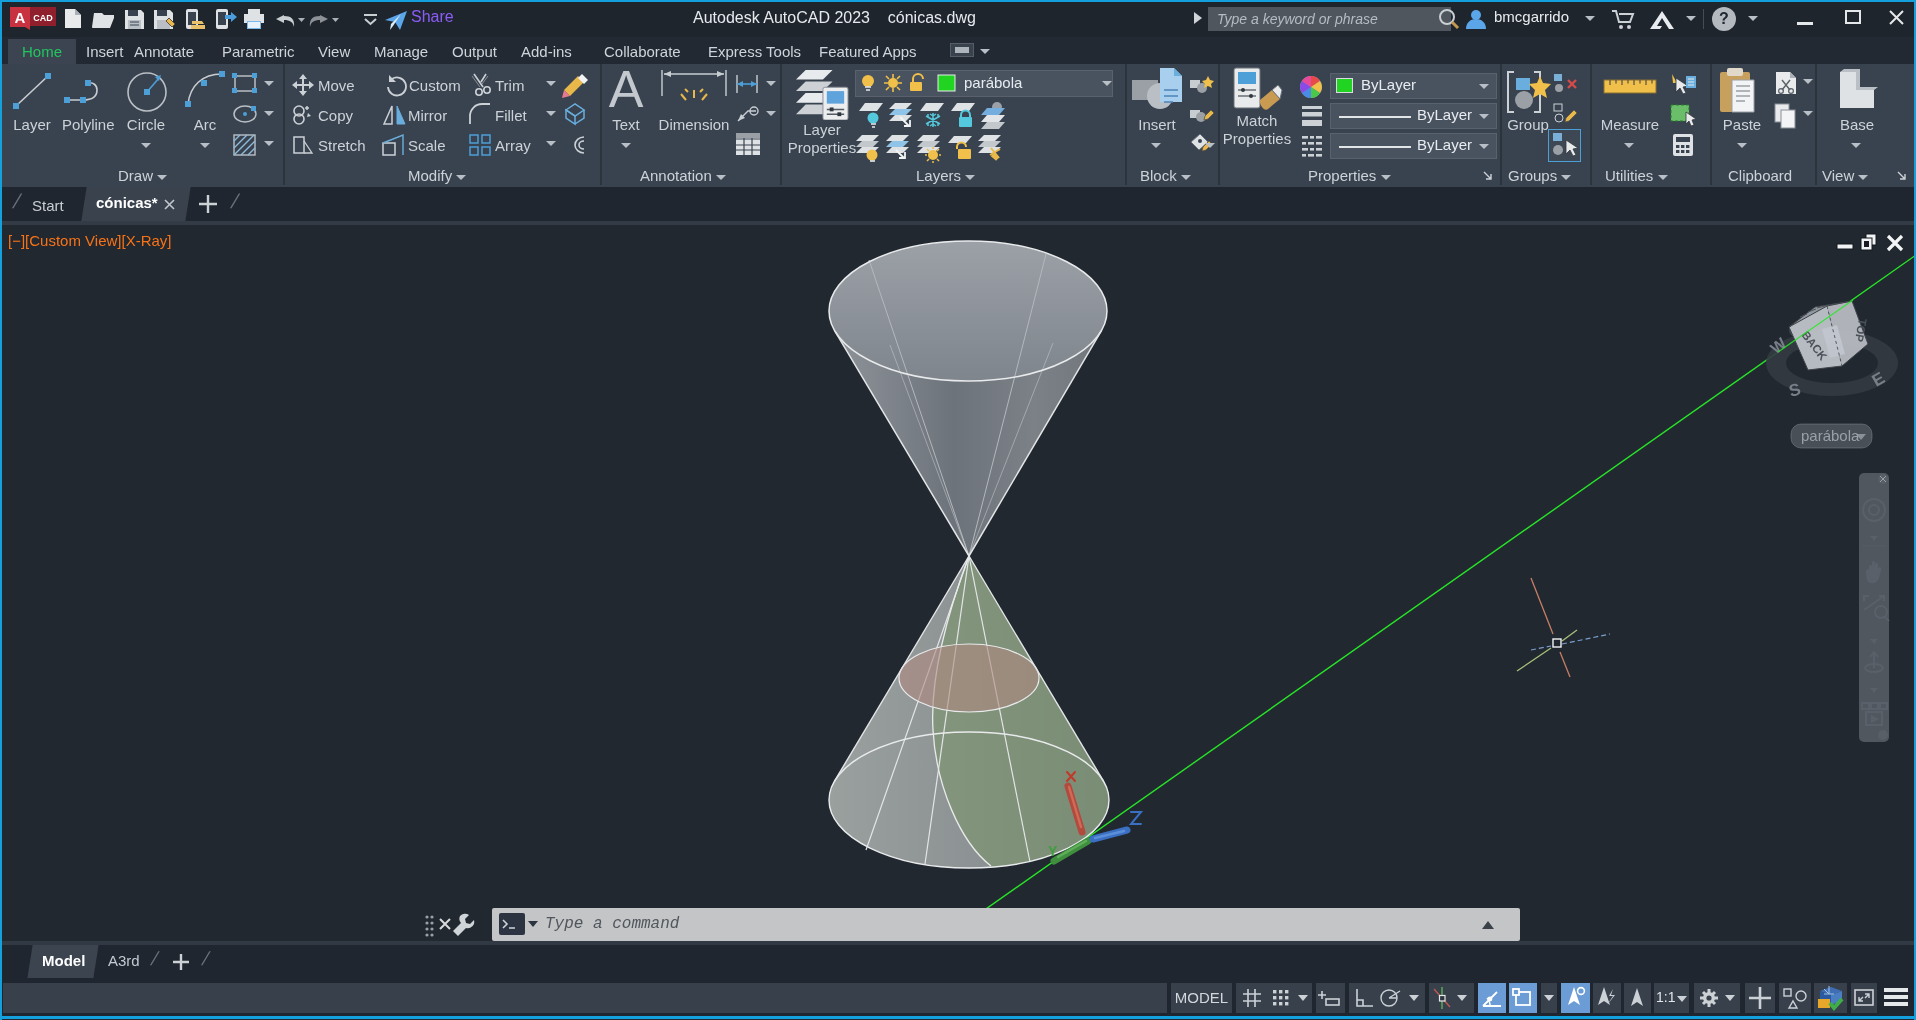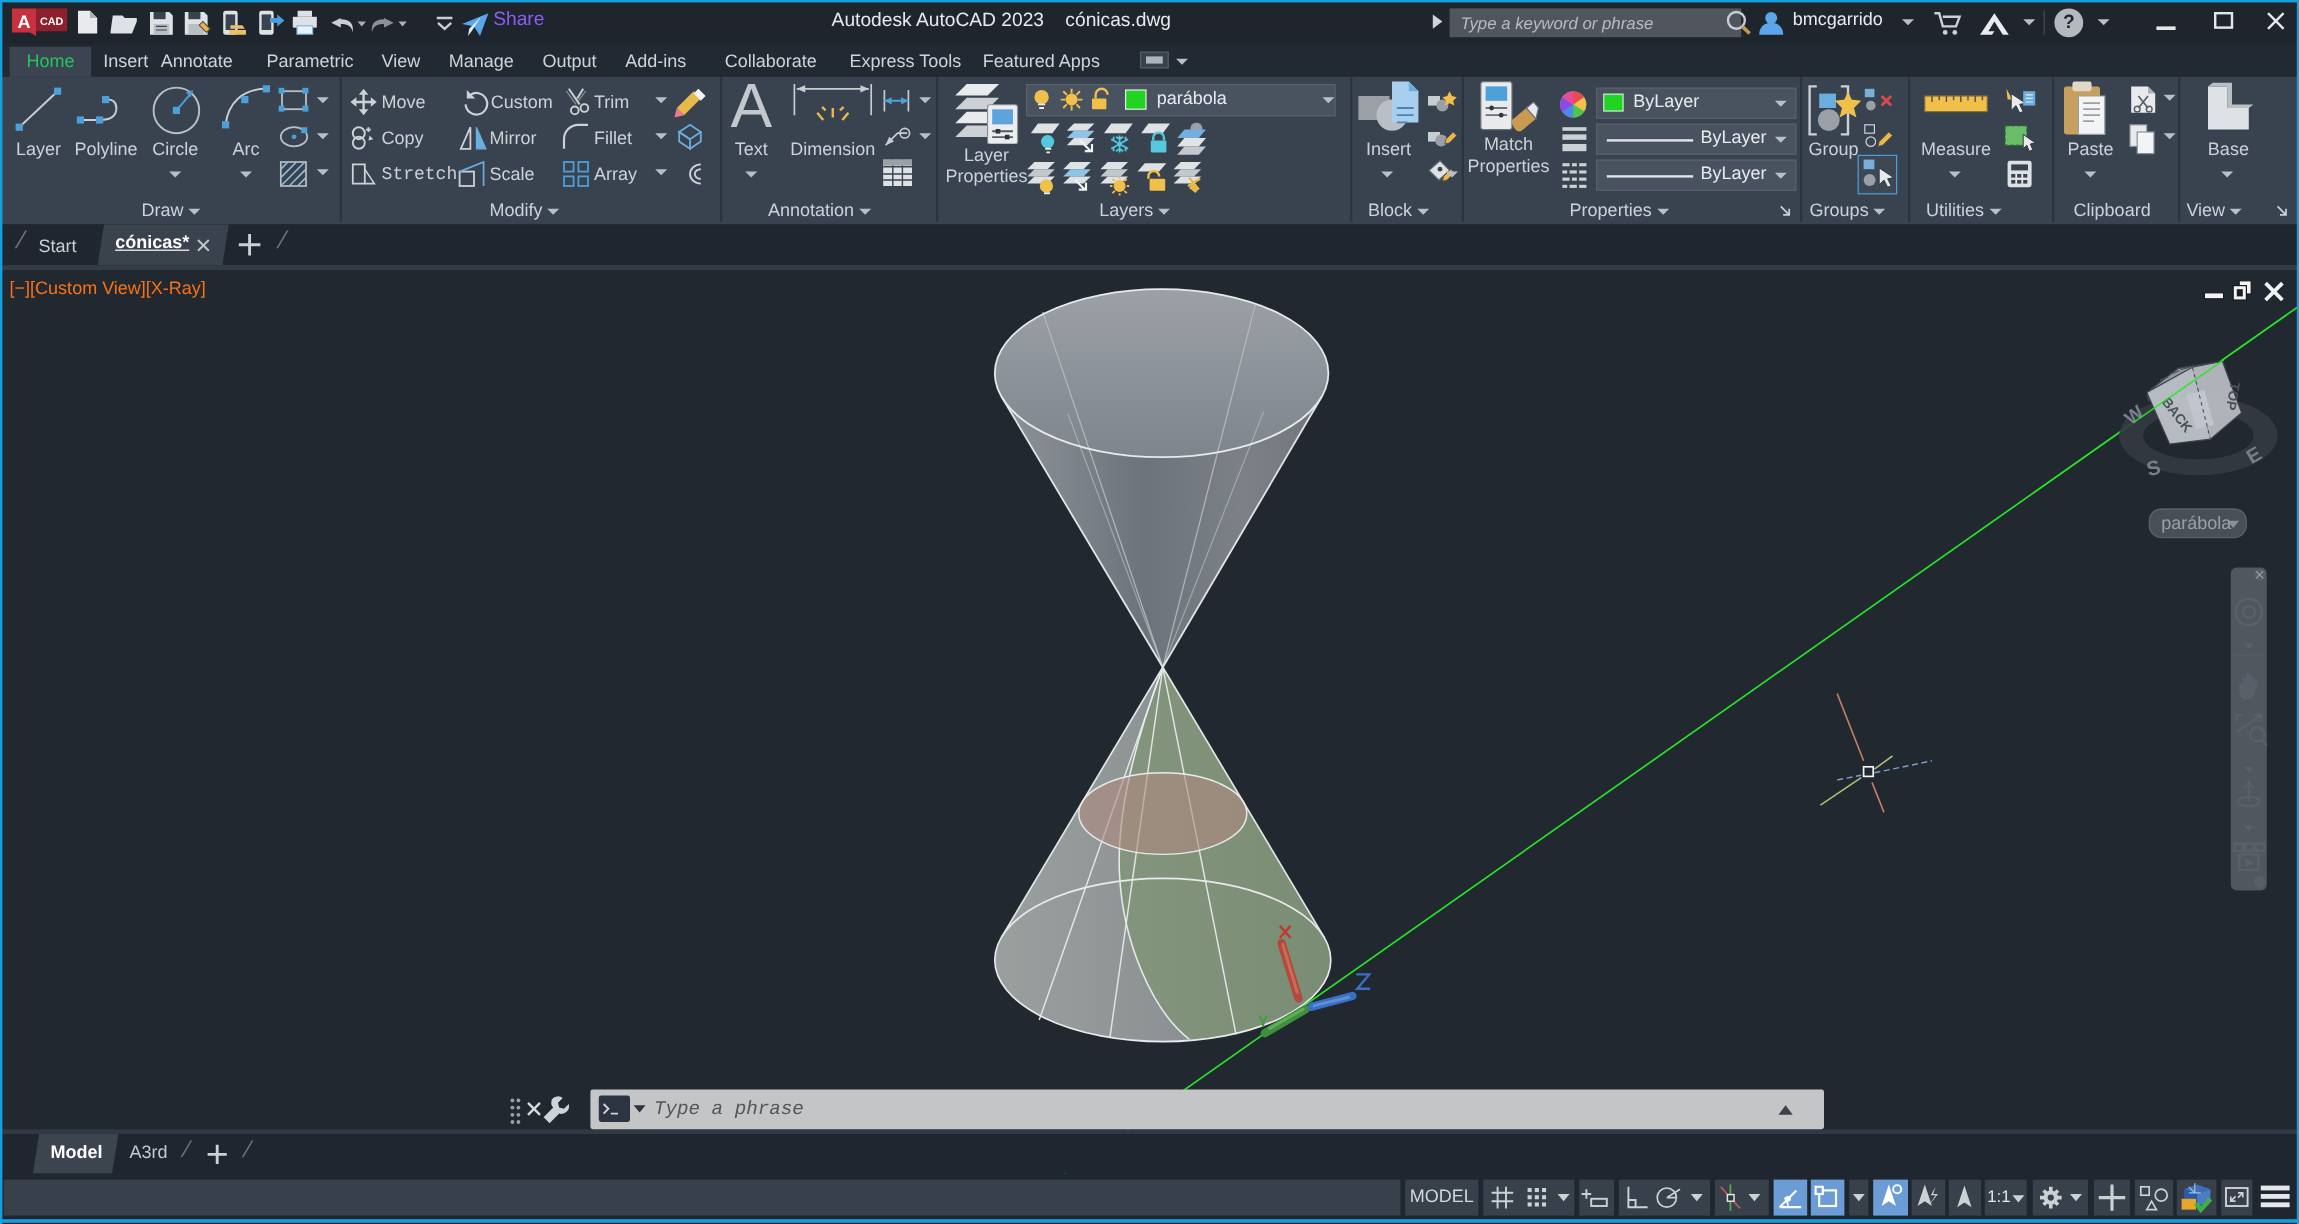--- a/index.html
+++ b/index.html
@@ -288,21 +288,21 @@
     <div class="abs caret" style="left:546px;top:47px;"></div>
     <svg class="abs" style="left:560px;top:36px" width="30" height="28" viewBox="0 0 30 28">
       <path d="M6,10 L15,4 L24,10 L15,16 Z" fill="none" stroke="#6aaede" stroke-width="1.5"></path>
       <path d="M6,10 v8 L15,24 v-8 Z" fill="none" stroke="#6aaede" stroke-width="1.5"></path>
       <path d="M24,10 v8 L15,24" fill="none" stroke="#6aaede" stroke-width="1.5"></path>
     </svg>
     <svg class="abs" style="left:291px;top:69px" width="24" height="24" viewBox="0 0 24 24">
       <path d="M3,4 h10 v16 h-10 Z" fill="none" stroke="#ccd1d6" stroke-width="1.5"></path>
       <path d="M13,8 l8,12 h-8" fill="none" stroke="#ccd1d6" stroke-width="1.3"></path>
     </svg>
-    <div class="icon-label" style="left:318px;top:73px;text-align:left;font-family:Liberation Mono, monospace;">Stretch</div>
+    <div class="icon-label" style="left:318px;top:73px;text-align:left;">Stretch</div>
     <svg class="abs" style="left:381px;top:69px" width="24" height="24" viewBox="0 0 24 24">
       <rect x="2" y="10" width="12" height="12" fill="none" stroke="#ccd1d6" stroke-width="1.5"></rect>
       <path d="M2,10 L22,2 v20" fill="none" stroke="#6aaede" stroke-width="1.4"></path>
     </svg>
     <div class="icon-label" style="left:408px;top:73px;text-align:left;">Scale</div>
     <svg class="abs" style="left:468px;top:69px" width="26" height="24" viewBox="0 0 26 24">
       <rect x="2" y="2" width="8" height="8" fill="none" stroke="#4d9fd8" stroke-width="1.5"></rect>
       <rect x="14" y="2" width="8" height="8" fill="none" stroke="#4d9fd8" stroke-width="1.5"></rect>
       <rect x="2" y="14" width="8" height="8" fill="none" stroke="#4d9fd8" stroke-width="1.5"></rect>
       <rect x="14" y="14" width="8" height="8" fill="none" stroke="#4d9fd8" stroke-width="1.5"></rect>
@@ -612,21 +612,21 @@
       <path d="M6,4 h16 v18 h18 v18 h-34 Z" fill="#dfe2e5"></path>
       <path d="M6,4 l4,-3 h16 v18 h18 l-4,3 h-18 v-18 Z" fill="#b9bfc5"></path>
     </svg>
     <div class="icon-label" style="left:1834px;top:52px;width:46px;">Base</div>
     <div class="abs caret" style="left:1851px;top:79px;"></div>
   </div>
   <div id="filetabs" class="abs">
     <div class="abs" style="left:14px;top:3px;font-size:20px;color:#6a717a;transform:skewX(-18deg);">/</div>
     <div class="ftab" style="left:32px;">Start</div>
     <div class="abs" style="left:84px;top:0;width:104px;height:34px;background:#3a424e;transform:skewX(-9deg);"></div>
-    <div class="abs" style="left:96px;top:7px;font-size:15px;font-weight:bold;color:#fff;text-decoration:underline;">cónicas*</div>
+    <div class="abs" style="left:96px;top:7px;font-size:15px;font-weight:bold;color:#fff;">cónicas*</div>
     <svg class="abs" style="left:163px;top:11px" width="13" height="13" viewBox="0 0 13 13">
         <path d="M2,2 L11,11 M11,2 L2,11" stroke="#c2c7cd" stroke-width="1.6"></path>
       </svg>
     <svg class="abs" style="left:198px;top:7px" width="20" height="20" viewBox="0 0 20 20">
         <path d="M10,1 v18 M1,10 h18" stroke="#ccd1d6" stroke-width="2.4"></path>
       </svg>
     <div class="abs" style="left:232px;top:3px;font-size:20px;color:#6a717a;transform:skewX(-18deg);">/</div>
   </div>
   <div id="filestrip" class="abs"></div>
   <div class="abs" style="left:8px;top:232px;z-index:15;font-size:15px;color:#f97316;">[−][Custom View][X-Ray]</div>
@@ -743,21 +743,21 @@
       <path d="M20,11 l10,10 M30,11 l-10,10" stroke="#d7dadd" stroke-width="2"></path>
       <path d="M40,8 a6.5,6.5 0 0 1 9,-1 l-4,4 1,4 4,1 4,-4 a6.5,6.5 0 0 1 -8,8 l-8,8 -5,-5 8,-8 a6.5,6.5 0 0 1 -1,-7 Z" fill="#cfd4d9"></path>
     </svg>
     <div class="abs" style="left:72px;top:0;width:1028px;height:33px;background:#c3c5c7;border-radius:2px;"></div>
     <div class="abs" style="left:79px;top:5px;width:26px;height:22px;background:#2b3440;border-radius:2px;">
       <svg width="26" height="22" viewBox="0 0 26 22">
           <path d="M4,7 l4,4 -4,4 M10,15 h6" stroke="#cfd4d9" stroke-width="1.6" fill="none"></path>
         </svg>
     </div>
     <div class="abs" style="left:108px;top:13px;width:0;height:0;border-left:5px solid transparent;border-right:5px solid transparent;border-top:6px solid #2b3440;"></div>
-    <div class="abs" style="left:125px;top:7px;font-size:16px;font-style:italic;color:#51565c;font-family:'Liberation Mono',monospace;">Type a phrase</div>
+    <div class="abs" style="left:125px;top:7px;font-size:16px;font-style:italic;color:#51565c;font-family:'Liberation Mono',monospace;">Type a command</div>
     <div class="abs" style="left:1062px;top:13px;width:0;height:0;border-left:6px solid transparent;border-right:6px solid transparent;border-bottom:8px solid #3c424a;"></div>
   </div>
   <div id="canvasstrip" class="abs"></div>
   <div id="modelrow" class="abs">
     <div class="abs" style="left:30px;top:0;width:66px;height:33px;background:#3c4450;transform:skewX(-9deg);"></div>
     <div class="abs" style="left:42px;top:7px;font-size:15px;font-weight:bold;color:#fff;">Model</div>
     <div class="abs" style="left:108px;top:7px;font-size:15px;color:#c3c9d0;">A3rd</div>
     <div class="abs" style="left:152px;top:3px;font-size:19px;color:#6a717a;transform:skewX(-18deg);">/</div>
     <svg class="abs" style="left:172px;top:8px" width="18" height="18" viewBox="0 0 18 18">
         <path d="M9,1 v16 M1,9 h16" stroke="#ccd1d6" stroke-width="2.4"></path>

